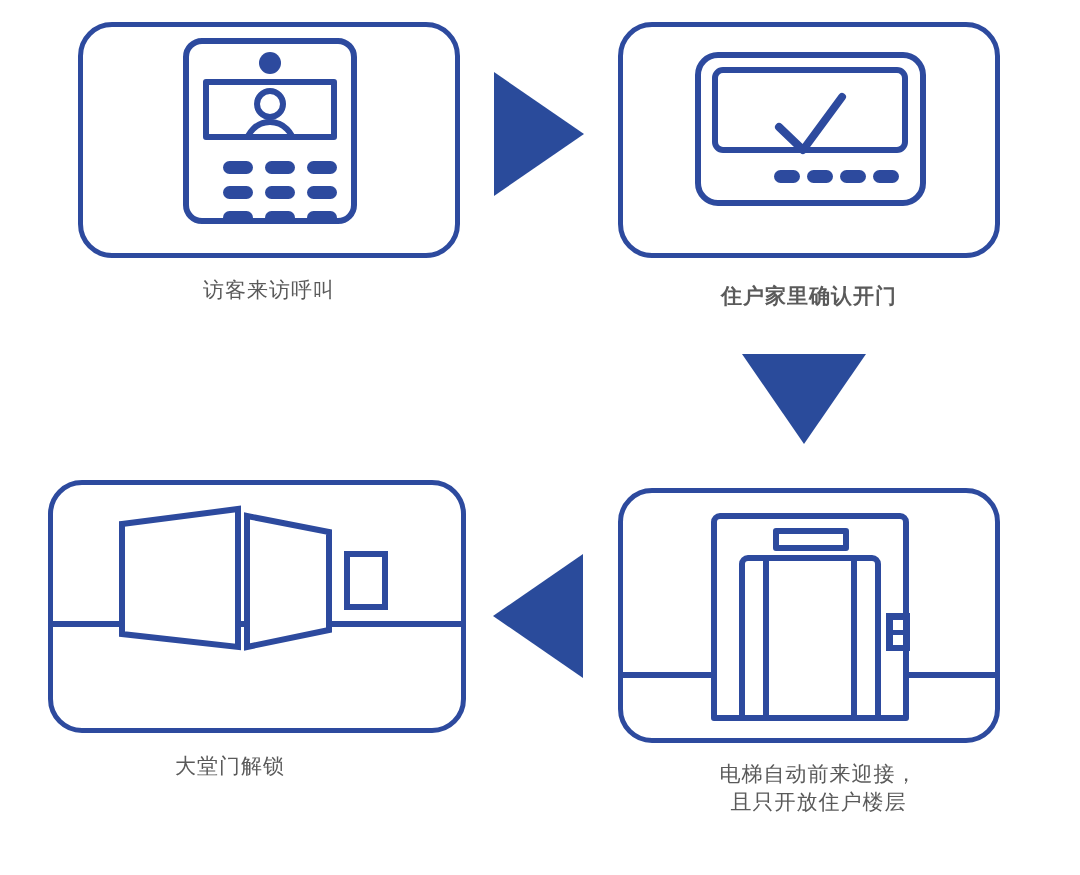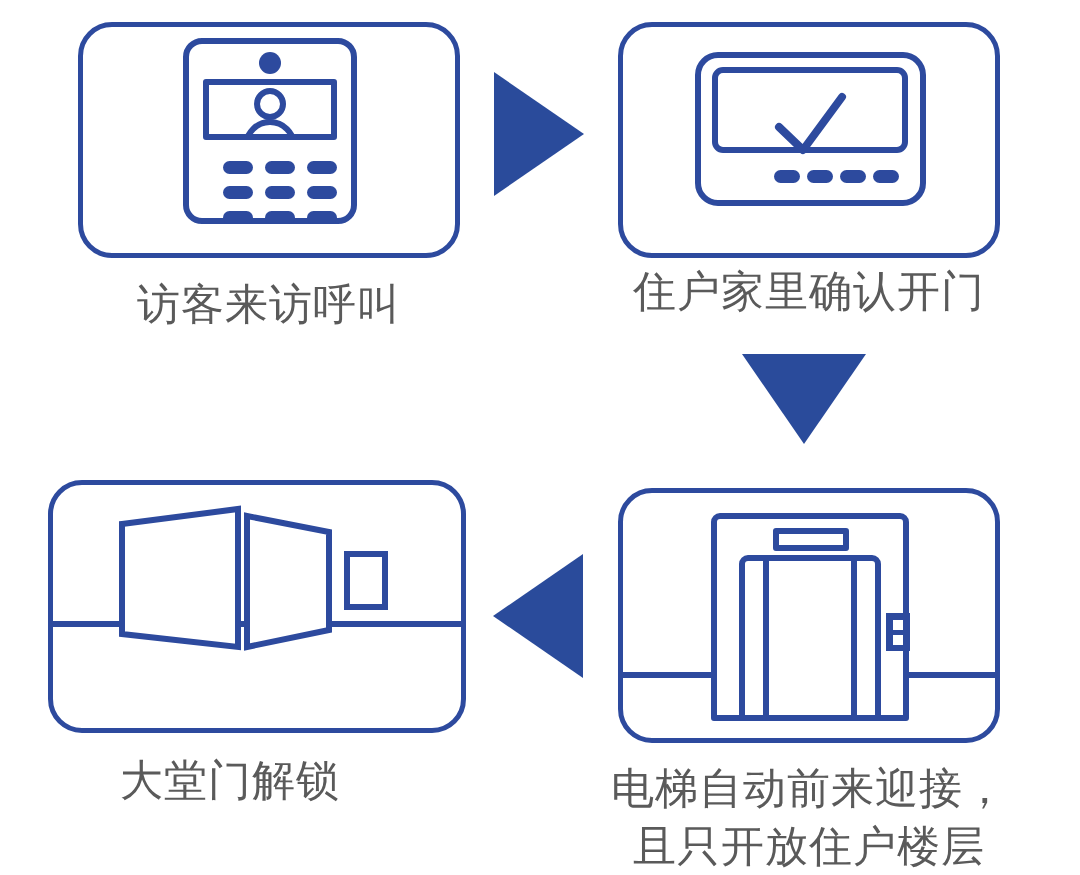--- a/index.html
+++ b/index.html
@@ -39,38 +39,38 @@
     left: 0; top: 0;
     display: block;
   }
   .step-label {
     position: absolute;
     left: 50%;
     transform: translateX(-50%);
     white-space: pre;
     text-align: center;
     color: #5a5a5a;
-    font-size: 43px;
+    font-size: 21px;
     line-height: 1.34;
     letter-spacing: 1px;
     font-weight: 400;
   }
 
   
   #step-1 { left: 78px;  top: 22px;  width: 382px; height: 236px; }
   #step-2 { left: 618px; top: 22px;  width: 382px; height: 236px; }
-  #step-3 { left: 618px; top: 488px; width: 382px; height: 255px; }
+  #step-3 { left: 618px; top: 488px; width: 382px; height: 255px; padding-left: 19px; }
   #step-4 { left: 48px;  top: 480px; width: 364px; height: 253px; }
 
   #step-1 .card, #step-2 .card { width: 382px; height: 236px; }
   #step-3 .card { width: 382px; height: 255px; }
   #step-4 .card { width: 418px; height: 253px; }
 
   #step-1 .step-label { top: 254px; }
-  #step-2 .step-label { top: 241px; }
+  #step-2 .step-label { top: 260px; font-weight: bold; }
   #step-3 .step-label { top: 272px; }
   #step-4 .step-label { top: 272px; }
 
   
   .arrow {
     position: absolute;
     width: 0;
     height: 0;
   }
   #arrow-right {

